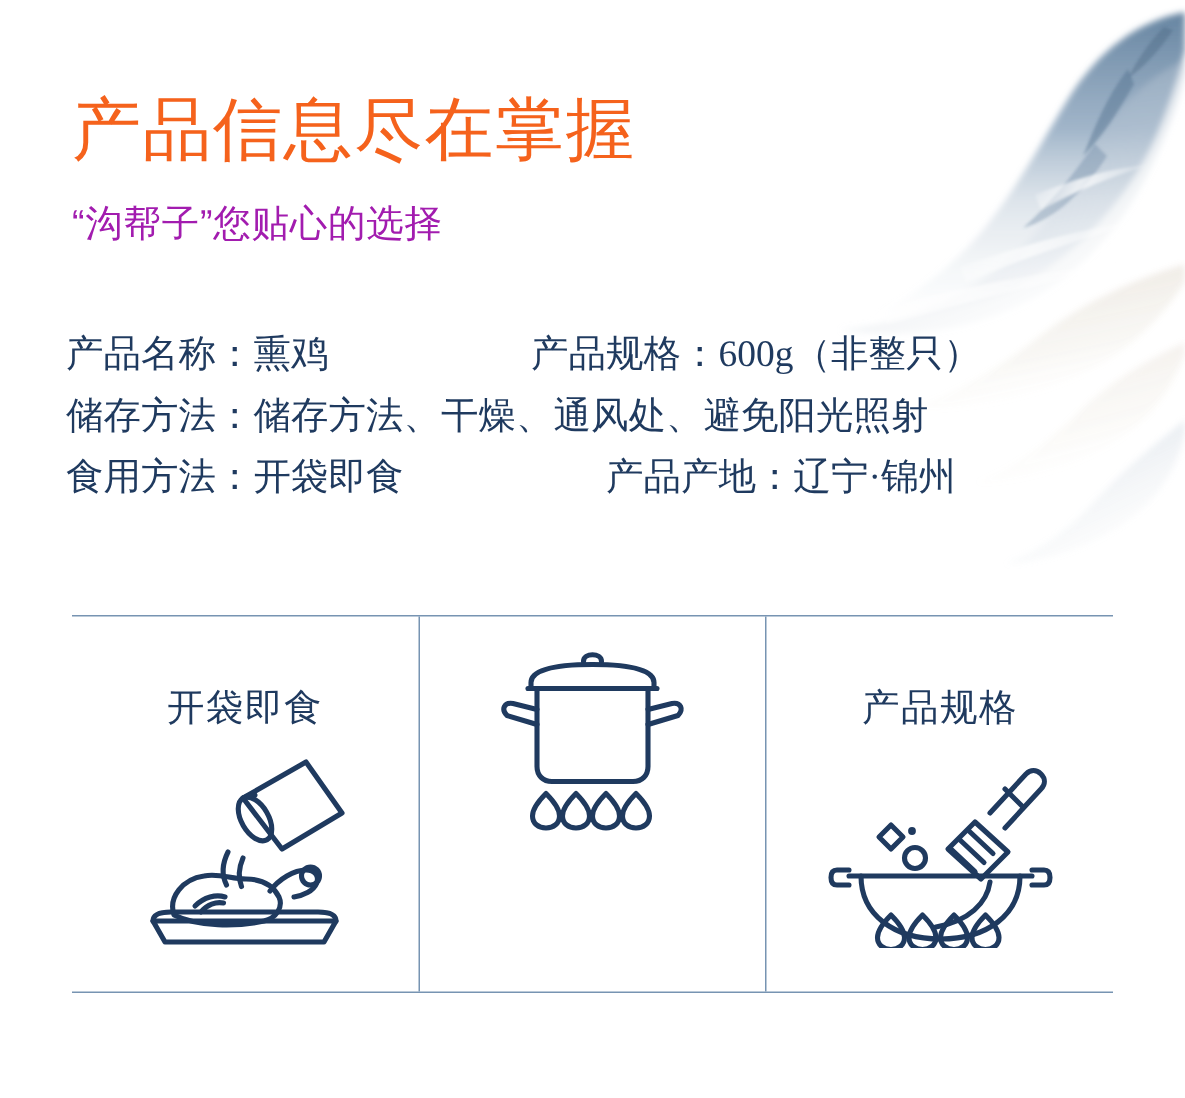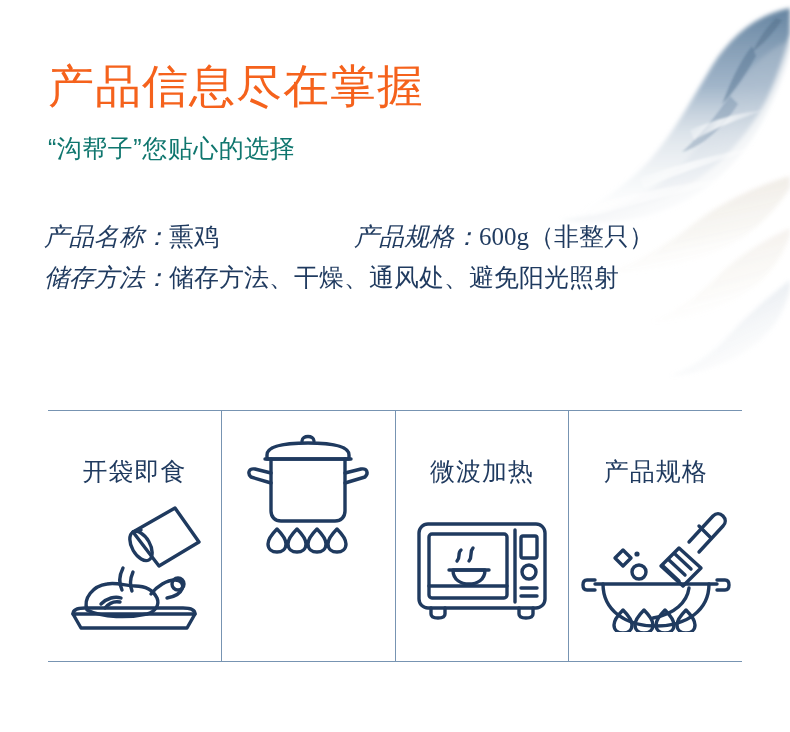--- a/index.html
+++ b/index.html
@@ -41,21 +41,21 @@
     letter-spacing: 1px;
     color: #F5621C;
     line-height: 1.05;
     white-space: nowrap;
     margin: 0;
   }
   #subtitle {
     font-family: "Liberation Sans", "DejaVu Sans", sans-serif;
     font-size: 25px;
     font-weight: normal;
-    color: #0f766e;
+    color: #a21caf;
     white-space: nowrap;
     margin: 22px 0 0 0;
     letter-spacing: 0.5px;
   }
 
   
   #spec-list {
     position: absolute;
     left: 44px;
     top: 216px;
@@ -71,21 +71,21 @@
     line-height: 41px;
   }
   .spec-cell {
     position: absolute;
     top: 0;
     white-space: nowrap;
   }
   .spec-cell.col-a { left: 0; }
   .spec-cell.col-b-1 { left: 310px; }
   .spec-cell.col-b-2 { left: 360px; }
-  .spec-label { letter-spacing: 0px; font-style: italic; }
+  .spec-label { letter-spacing: 0px; }
   .spec-label.spaced { letter-spacing: 9px; }
   .spec-value { }
 
   
   #usage-grid {
     position: absolute;
     left: 48px;
     top: 410px;
     width: 694px;
     height: 250px;
@@ -203,20 +203,28 @@
     </div>
   </div>
 
 
   <div class="spec-row">
     <div class="spec-cell col-a">
       <span class="spec-label">储存方法：</span><span class="spec-value">储存方法、干燥、通风处、避免阳光照射</span>
     </div>
   </div>
 
+  <div class="spec-row">
+    <div class="spec-cell col-a">
+      <span class="spec-label">食用方法：</span><span class="spec-value">开袋即食</span>
+    </div>
+    <div class="spec-cell col-b-2">
+      <span class="spec-label">产品产地：</span><span class="spec-value">辽宁·锦州</span>
+    </div>
+  </div>
 
 </div>
 
 <div id="usage-grid">
 
   <div class="usage-cell">
     <div class="usage-label">开袋即食</div>
     <svg class="usage-icon" viewBox="0 0 150 130">
       <g fill="none" stroke="#1F3A5F" stroke-width="3.4" stroke-linecap="round" stroke-linejoin="round">
 
@@ -262,51 +270,20 @@
         <path d="M112,48 L128,44 C134,43 136,48 132,52 L112,58"></path>
 
         <path d="M44,104 C38,110 35,115 35,119 C35,124 39,127 44,127 C49,127 53,124 53,119 C53,115 50,110 44,104 Z"></path>
         <path d="M64,104 C58,110 55,115 55,119 C55,124 59,127 64,127 C69,127 73,124 73,119 C73,115 70,110 64,104 Z"></path>
         <path d="M84,104 C78,110 75,115 75,119 C75,124 79,127 84,127 C89,127 93,124 93,119 C93,115 90,110 84,104 Z"></path>
         <path d="M104,104 C98,110 95,115 95,119 C95,124 99,127 104,127 C109,127 113,124 113,119 C113,115 110,110 104,104 Z"></path>
       </g>
     </svg>
   </div>
 
-  <div class="usage-cell">
-    <div class="usage-label">微波加热</div>
-    <svg class="usage-icon" viewBox="0 0 150 130">
-      <g fill="none" stroke="#1F3A5F" stroke-width="3.4" stroke-linecap="round" stroke-linejoin="round">
-
-        <rect x="12" y="22" width="126" height="84" rx="9"></rect>
-
-        <rect x="22" y="32" width="78" height="64" rx="3"></rect>
-
-        <path d="M22,84 L100,84"></path>
-
-        <path d="M46,68 L78,68 C78,78 70,82 62,82 C54,82 46,78 46,68 Z"></path>
-        <path d="M42,68 L82,68"></path>
-
-        <path d="M54,48 C50,51 54,55 50,59"></path>
-        <path d="M66,46 C62,50 66,54 62,59"></path>
-
-        <path d="M108,28 L108,100"></path>
-
-        <rect x="114" y="34" width="16" height="22" rx="2"></rect>
-
-        <circle cx="122" cy="70" r="7"></circle>
-
-        <path d="M114,86 L130,86"></path>
-        <path d="M114,94 L130,94"></path>
-
-        <path d="M24,106 L24,112 C24,115 27,116 31,116 C35,116 38,115 38,112 L38,106"></path>
-        <path d="M112,106 L112,112 C112,115 115,116 119,116 C123,116 126,115 126,112 L126,106"></path>
-      </g>
-    </svg>
-  </div>
 
   <div class="usage-cell">
     <div class="usage-label">产品规格</div>
     <svg class="usage-icon" viewBox="0 0 150 130">
       <g fill="none" stroke="#1F3A5F" stroke-width="3.4" stroke-linecap="round" stroke-linejoin="round">
 
         <path d="M108,40 L132,14 C135,11 139,11 142,14 C145,17 145,21 142,24 L118,50"></path>
         <path d="M118,24 L130,36"></path>
 
         <path d="M98,46 L120,66 L102,84 L80,64 Z"></path>

